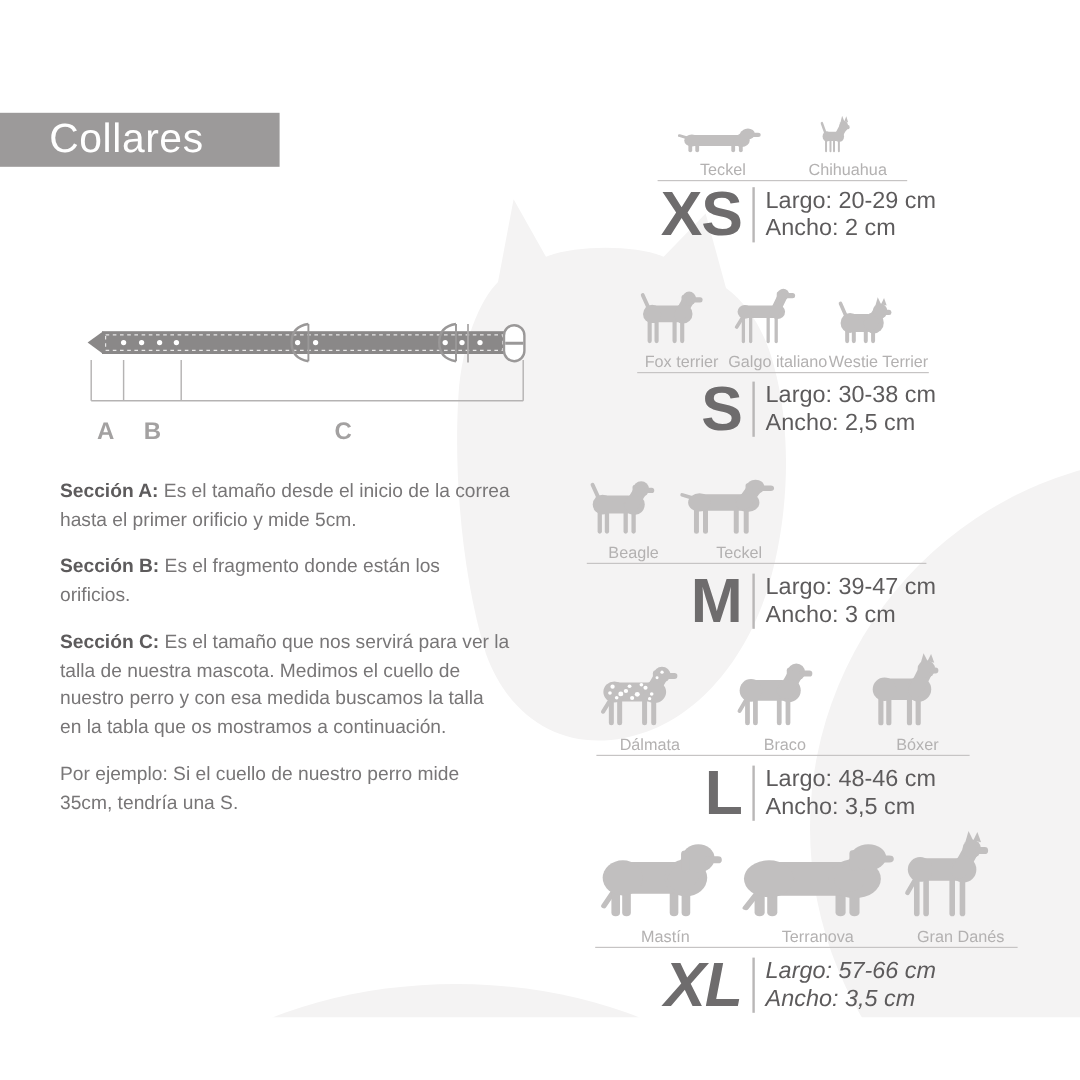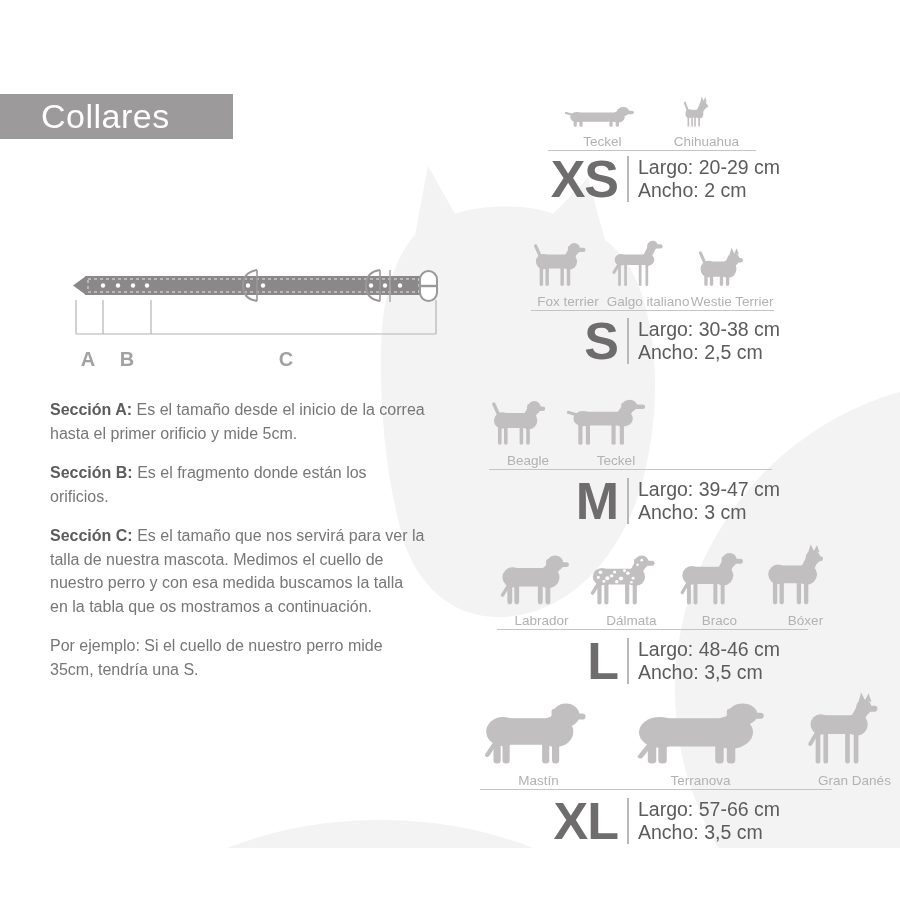--- a/index.html
+++ b/index.html
@@ -261,37 +261,20 @@
         <div class="size-letter">M</div>
         <div class="size-vline"></div>
         <div class="measures">
           <div class="measure">Largo: 39-47 cm</div>
           <div class="measure">Ancho: 3 cm</div>
         </div>
       </div>
       <div class="dogs-block" style="left: 496.5px; top: 541px; width: 311px; height: 89px; justify-content: space-between;">
         <div class="dog-cell">
           <svg viewBox="0 0 130 100" preserveAspectRatio="none" style="width:90px;height:66px">
-            <path d="M18,62 L8,79" stroke="#c1bfbf" stroke-width="5" stroke-linecap="round" fill="none"></path>
-            <rect x="15" y="60" width="7" height="33" rx="3.5" fill="#c1bfbf"></rect>
-            <rect x="25" y="60" width="7" height="33" rx="3.5" fill="#c1bfbf"></rect>
-            <rect x="59" y="60" width="7" height="33" rx="3.5" fill="#c1bfbf"></rect>
-            <rect x="70" y="60" width="7" height="33" rx="3.5" fill="#c1bfbf"></rect>
-            <rect x="12" y="38" width="66" height="28" rx="13" fill="#c1bfbf"></rect>
-            <circle cx="74" cy="52" r="16.24" fill="#c1bfbf"></circle>
-            <circle cx="23.200000000000003" cy="52" r="15.400000000000002" fill="#c1bfbf"></circle>
-            <path d="M70,53.400000000000006 L84,31" stroke="#c1bfbf" stroke-width="20.4" stroke-linecap="round" fill="none"></path>
-            <circle cx="84" cy="31" r="12" fill="#c1bfbf"></circle>
-            <rect x="88.2" y="29" width="15.6" height="7.5" rx="3.6" fill="#c1bfbf"></rect>
-            <rect x="71" y="24.4" width="7.5" height="18.6" rx="3.7" fill="#c1bfbf"></rect>
-          </svg>
-          <div class="breed">Labrador</div>
-        </div>
-        <div class="dog-cell">
-          <svg viewBox="0 0 130 100" preserveAspectRatio="none" style="width:90px;height:66px">
             <path d="M18,59 L8,76" stroke="#c1bfbf" stroke-width="5" stroke-linecap="round" fill="none"></path>
             <rect x="15" y="57" width="6" height="36" rx="3" fill="#c1bfbf"></rect>
             <rect x="25" y="57" width="6" height="36" rx="3" fill="#c1bfbf"></rect>
             <rect x="55" y="57" width="6" height="36" rx="3" fill="#c1bfbf"></rect>
             <rect x="66" y="57" width="6" height="36" rx="3" fill="#c1bfbf"></rect>
             <rect x="12" y="39" width="62" height="24" rx="12" fill="#c1bfbf"></rect>
             <circle cx="70" cy="51" r="13.919999999999998" fill="#c1bfbf"></circle>
             <circle cx="21.6" cy="51" r="13.200000000000001" fill="#c1bfbf"></circle>
             <path d="M66,52.2 L79,29" stroke="#c1bfbf" stroke-width="17" stroke-linecap="round" fill="none"></path>
             <circle cx="79" cy="29" r="10" fill="#c1bfbf"></circle>
@@ -350,21 +333,21 @@
         </div>
       </div>
       <div class="size-block" style="top: 637px;">
         <div class="size-letter">L</div>
         <div class="size-vline"></div>
         <div class="measures">
           <div class="measure">Largo: 48-46 cm</div>
           <div class="measure">Ancho: 3,5 cm</div>
         </div>
       </div>
-      <div class="dogs-block" style="left: 480px; top: 689px; width: 352px; height: 101px; justify-content: flex-start; gap: 35px;">
+      <div class="dogs-block" style="left: 496px; top: 689px; width: 352px; height: 101px; justify-content: flex-start;">
         <div class="dog-cell">
           <svg viewBox="0 0 130 100" preserveAspectRatio="none" style="width:117px;height:78px">
             <path d="M18,65 L8,82" stroke="#c1bfbf" stroke-width="5" stroke-linecap="round" fill="none"></path>
             <rect x="15" y="63" width="8" height="30" rx="4" fill="#c1bfbf"></rect>
             <rect x="25" y="63" width="8" height="30" rx="4" fill="#c1bfbf"></rect>
             <rect x="69" y="63" width="8" height="30" rx="4" fill="#c1bfbf"></rect>
             <rect x="80" y="63" width="8" height="30" rx="4" fill="#c1bfbf"></rect>
             <rect x="12" y="35" width="76" height="34" rx="13" fill="#c1bfbf"></rect>
             <circle cx="84" cy="52" r="19.72" fill="#c1bfbf"></circle>
             <circle cx="25.6" cy="52" r="18.700000000000003" fill="#c1bfbf"></circle>
@@ -404,21 +387,21 @@
             <circle cx="21.6" cy="43" r="13.200000000000001" fill="#c1bfbf"></circle>
             <path d="M64,44.2 L77,21" stroke="#c1bfbf" stroke-width="17" stroke-linecap="round" fill="none"></path>
             <circle cx="77" cy="21" r="10" fill="#c1bfbf"></circle>
             <rect x="80.5" y="19" width="14" height="7.5" rx="3.6" fill="#c1bfbf"></rect>
             <polygon points="70,14 73.5,2 78.5,12" fill="#c1bfbf"></polygon>
             <polygon points="78.5,12 83,3 87,14" fill="#c1bfbf"></polygon>
           </svg>
           <div class="breed">Gran Danés</div>
         </div>
       </div>
-      <div class="size-block" style="top: 797px;">
+      <div class="size-block" style="top: 797px; font-style: italic;">
         <div class="size-letter">XL</div>
         <div class="size-vline"></div>
         <div class="measures">
           <div class="measure">Largo: 57-66 cm</div>
           <div class="measure">Ancho: 3,5 cm</div>
         </div>
       </div>
     </div>
 
   <footer class="footer"></footer>

